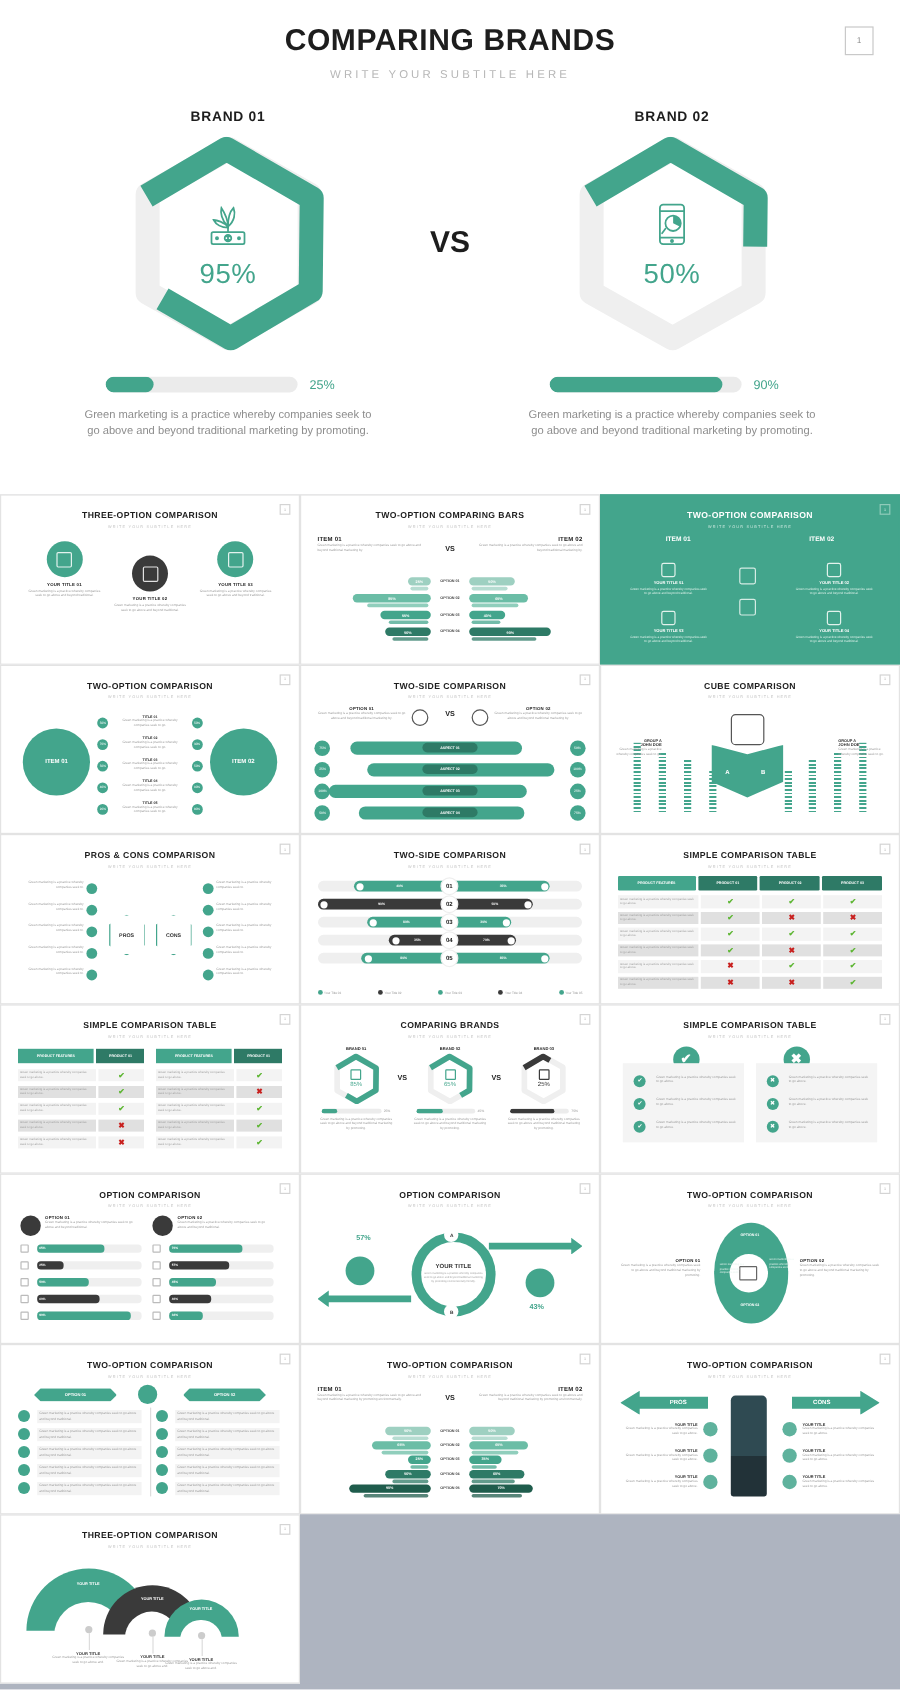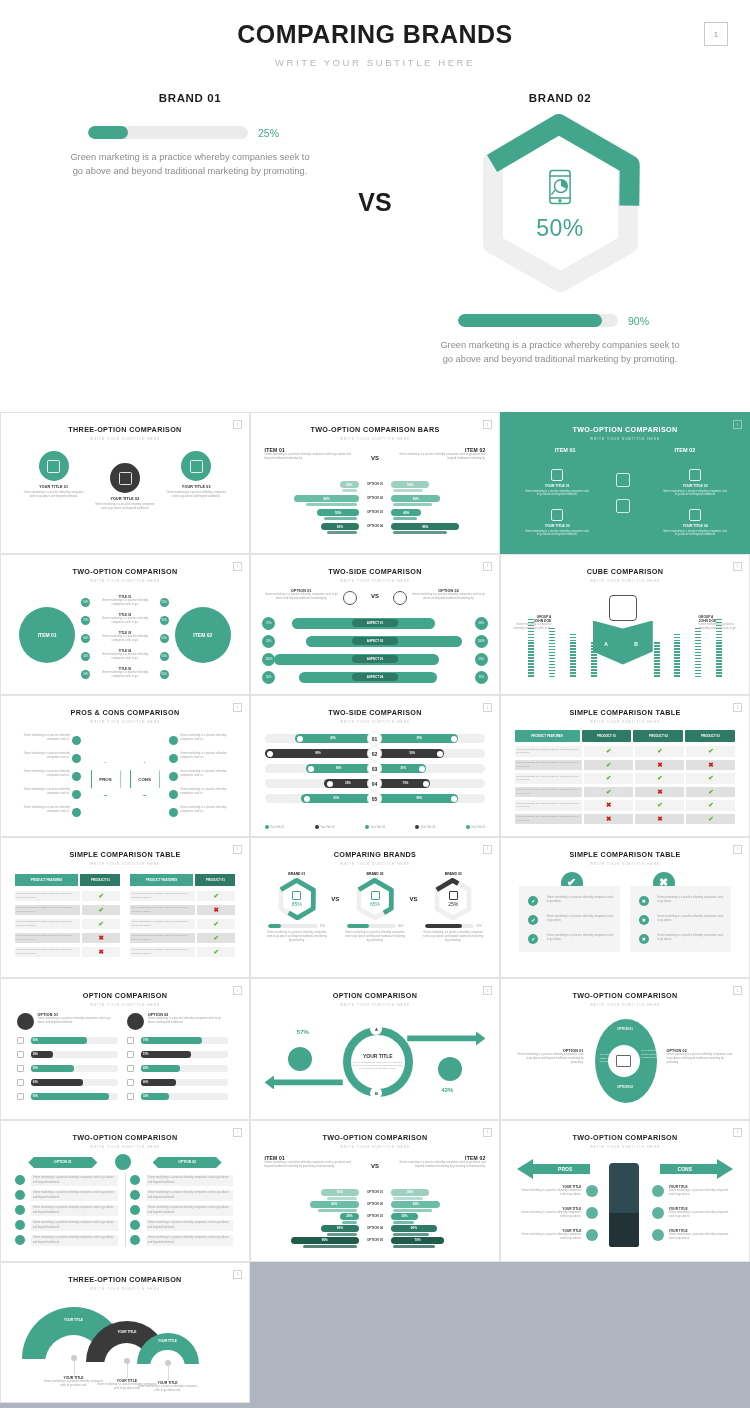--- a/index.html
+++ b/index.html
@@ -109,20 +109,42 @@
 
 <div class="hero">
   <div class="hero-title">COMPARING BRANDS</div>
   <div class="hero-sub">WRITE YOUR SUBTITLE HERE</div>
   <div class="page-badge">1</div>
 
   <div class="brands-row">
 
     <div class="brand-col">
       <div class="brand-name">BRAND 01</div>
+      <div class="hexwrap">
+        <svg width="185" height="178" viewBox="0 0 185 178">
+          <polygon points="92.5,10 160,48 160,130 92.5,168 25,130 25,48" fill="none" stroke="#efefef" stroke-width="20" stroke-linejoin="round"></polygon>
+          <polygon points="92.5,10 160,48 160,130 92.5,168 25,130 25,48" fill="none" stroke="#43a58c" stroke-width="20" stroke-linejoin="round" stroke-dasharray="380 420" stroke-dashoffset="0" transform="rotate(-60 92.5 89)"></polygon>
+        </svg>
+        <div class="hex-center">
+          <svg class="hex-icon" viewBox="0 0 48 48">
+            <g fill="none" stroke="#43a58c" stroke-width="1.6" stroke-linecap="round">
+              <path d="M24 26 C24 18 20 12 18 9 C17 13 18 20 24 26 Z"></path>
+              <path d="M24 26 C24 17 26 12 29 9 C31 14 30 21 24 26 Z"></path>
+              <path d="M24 26 C20 22 14 20 11 20 C13 24 18 27 24 27 Z"></path>
+              <path d="M24 27 L24 31"></path>
+              <rect x="9" y="31" width="30" height="11" rx="1.5"></rect>
+              <circle cx="24" cy="36.5" r="3"></circle>
+              <path d="M24 34.2 L24 38.8 M22.6 34.9 h2.8 M22.6 38.1 h2.8"></path>
+              <circle cx="14" cy="36.5" r="1"></circle>
+                <circle cx="34" cy="36.5" r="1"></circle>
+            </g>
+          </svg>
+          <div class="hex-pct">95%</div>
+        </div>
+      </div>
       <div class="bar-row">
         <div class="bar-track">
           <div class="bar-fill" style="width:25%"></div>
         </div>
         <div class="bar-pct">25%</div>
       </div>
       <div class="brand-desc">Green marketing is a practice whereby companies seek to go above and beyond traditional marketing by promoting.</div>
     </div>
 
     <div class="vs-big">VS</div>
@@ -183,21 +205,21 @@
         <div class="circ" style="width:30px;height:30px;margin:0 auto;background:#43a58c">
           <span style="display:inline-block;width:13px;height:13px;border:.6px solid #fff;border-radius:1.5px;opacity:.85"></span>
         </div>
         <div class="tinyhead" style="margin-top:4px">YOUR TITLE 03</div>
         <div class="tinytext" style="margin-top:2px;padding:0 3px">Green marketing is a practice whereby companies seek to go above and beyond traditional.</div>
       </div>
       </div>
     </div>
     <div class="slide">
     <div class="s-badge">1</div>
-    <div class="s-title">TWO-OPTION COMPARISON BARS</div>
+    <div class="s-title">TWO-OPTION COMPARING BARS</div>
     <div class="s-sub">WRITE YOUR SUBTITLE HERE</div>
     <div class="s-body blur">
      <div style="position:absolute;left:2%;top:0;width:40%">
        <div class="tinyhead" style="font-size:5px">ITEM 01</div>
        <div class="tinytext">Green marketing is a practice whereby companies seek to go above and beyond traditional marketing by.</div>
      </div>
      <div style="position:absolute;left:46%;top:8px;width:8%;text-align:center;font-size:6px;font-weight:bold;color:#222">VS</div>
      <div style="position:absolute;right:2%;top:0;width:40%;text-align:right">
        <div class="tinyhead" style="font-size:5px">ITEM 02</div>
        <div class="tinytext">Green marketing is a practice whereby companies seek to go above and beyond traditional marketing by.</div>

